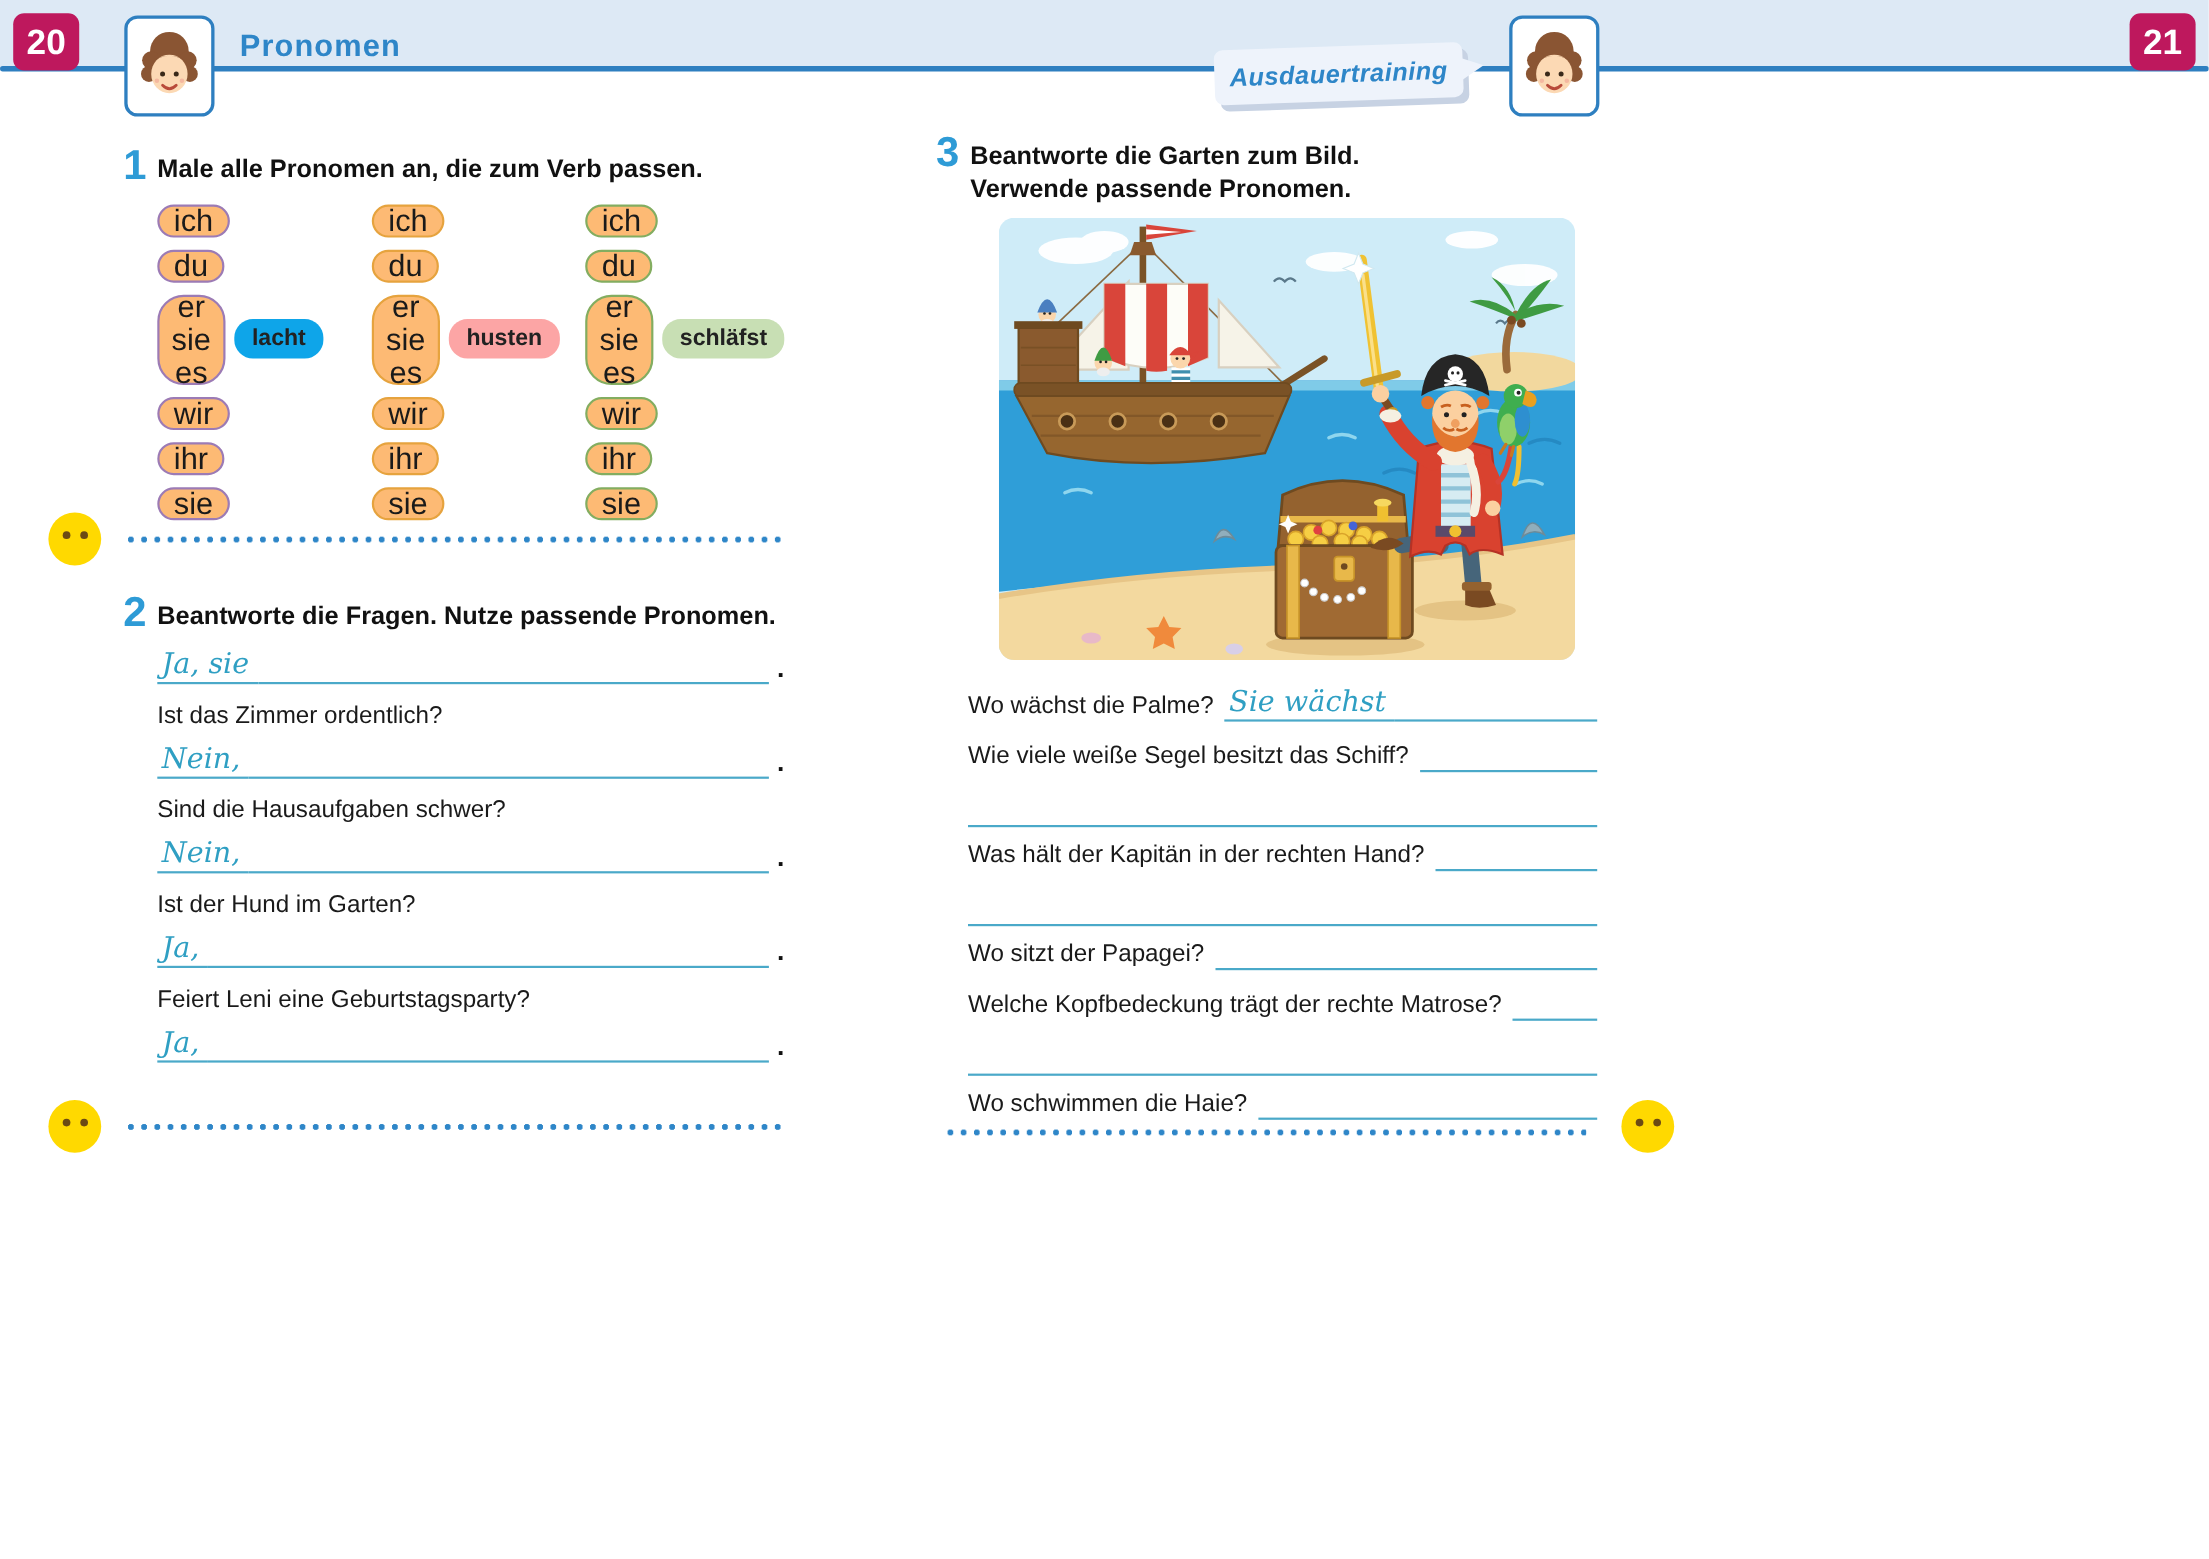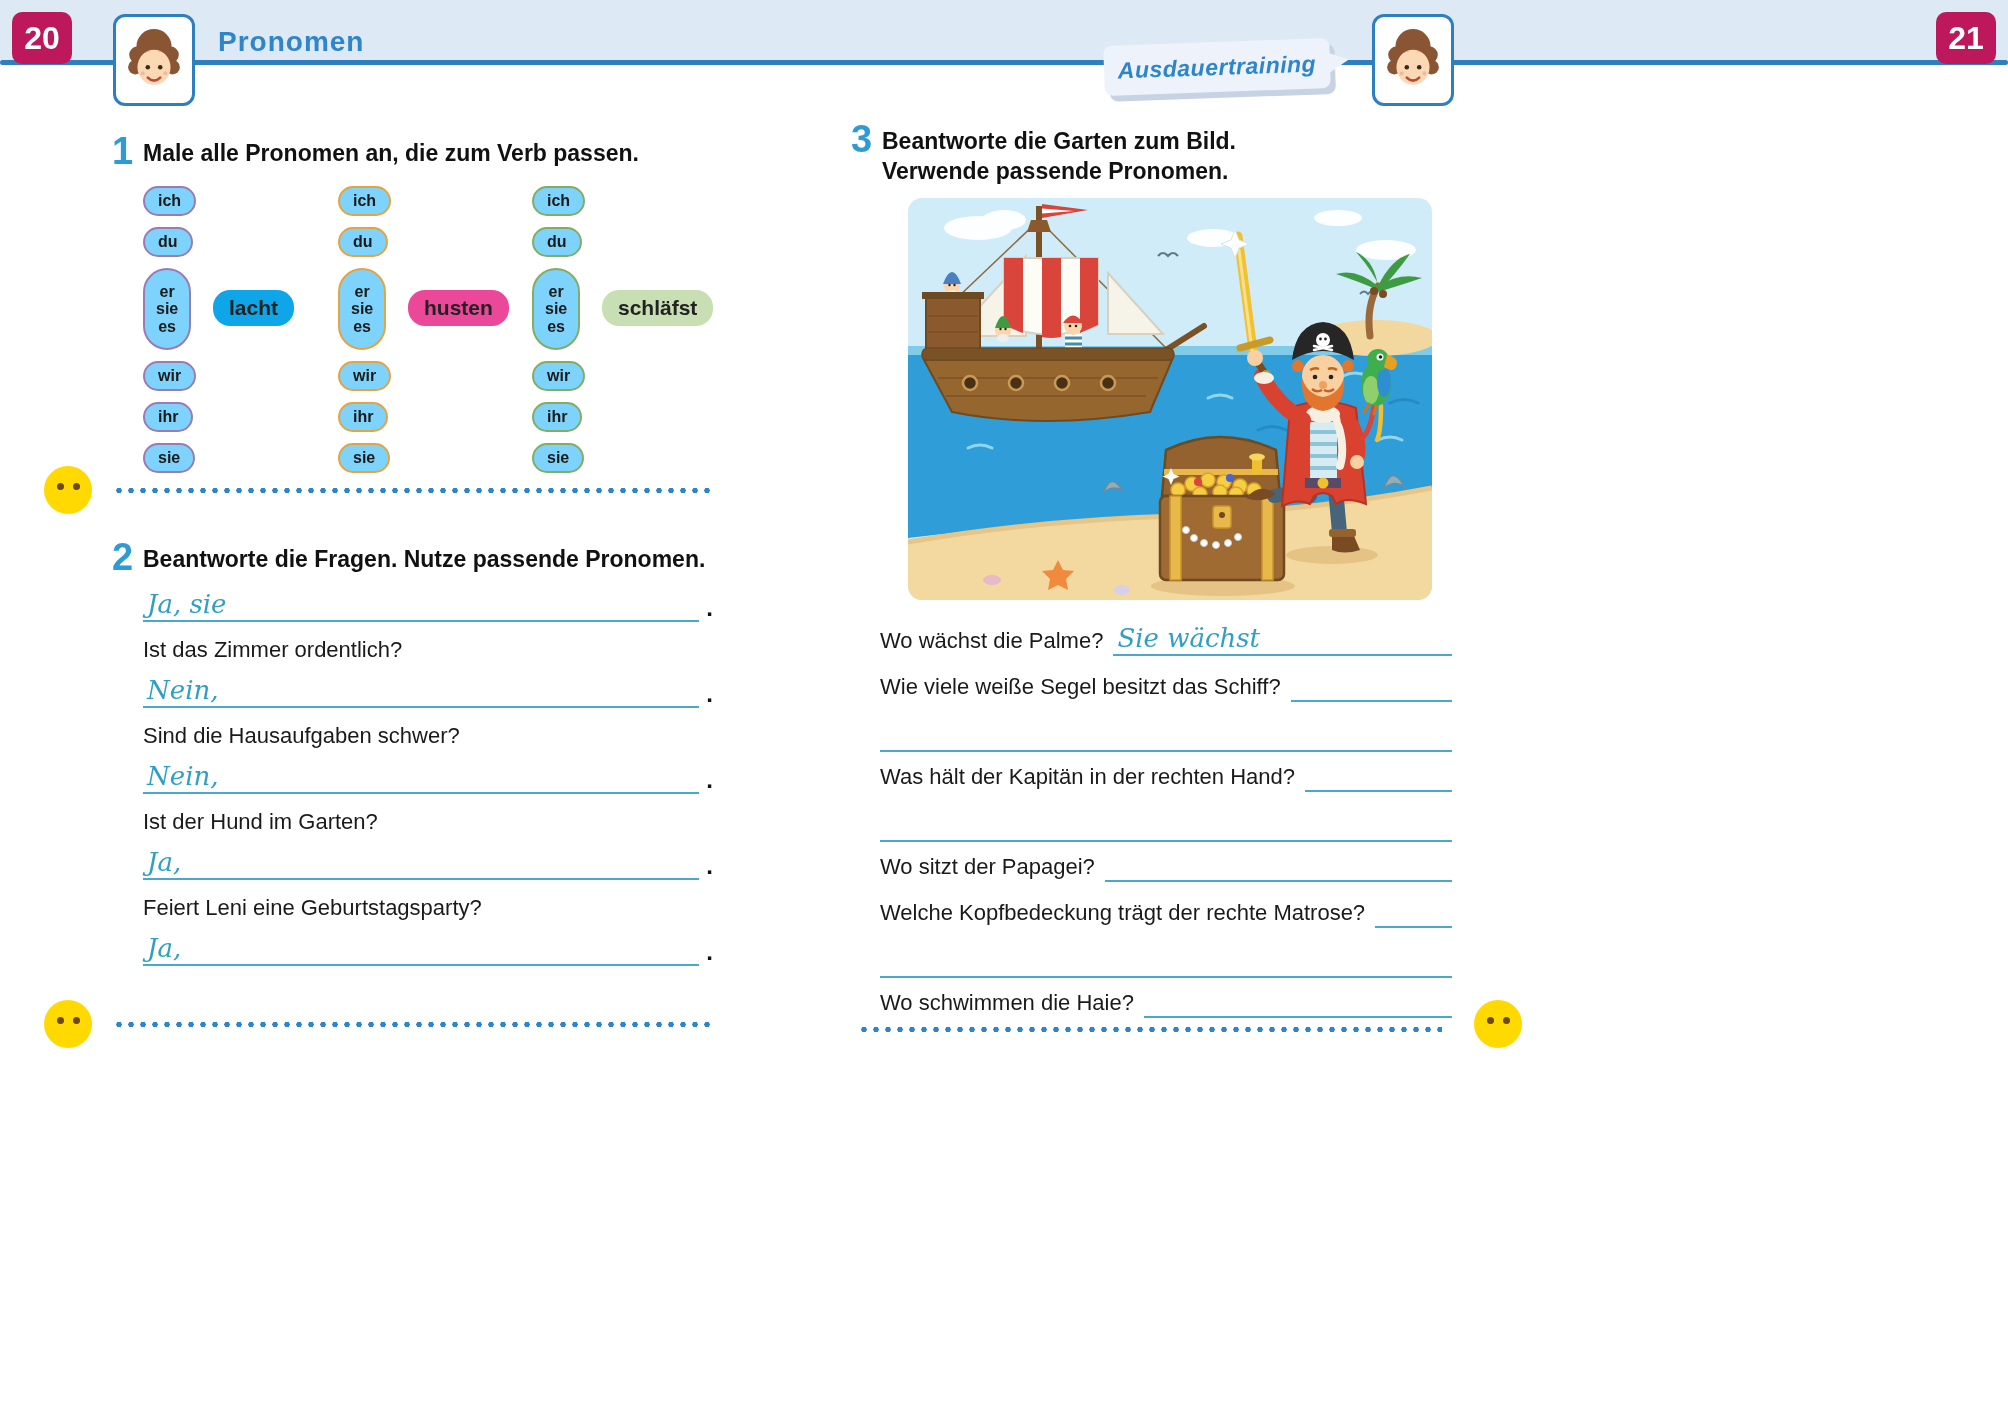--- a/index.html
+++ b/index.html
@@ -21,28 +21,28 @@
 
   
   .exnum{position:absolute;font-size:38px;font-weight:bold;color:#2e9bd6;}
   .instr{position:absolute;font-size:23px;font-weight:bold;color:#111;}
 
   
   .pillzone{position:absolute;left:143px;top:186px;width:580px;height:290px;}
   .pcol{position:absolute;top:0;}
   .pcol-1{left:0;} .pcol-2{left:195px;} .pcol-3{left:389px;}
   .pills{display:flex;flex-direction:column;gap:11px;align-items:flex-start;}
-  .pill{height:30px;padding:0 13px;border-radius:16px;border:2.5px solid #888;display:inline-flex;align-items:center;justify-content:center;font-size:16px;font-weight:bold;background:#7dd3fc;box-sizing:border-box;}
+  .pill{height:30px;padding:0 13px;border-radius:16px;border:2.5px solid #888;display:inline-flex;align-items:center;justify-content:center;font-size:28px;font-weight:normal;background:#fdba74;box-sizing:border-box;}
   .pill-multi{height:82px;flex-direction:column;line-height:1.08;padding:0 11px;border-radius:24px;}
   .pcol-1 .pill{border-color:#9c7bb5;}
   .pcol-2 .pill{border-color:#e6a33e;}
   .pcol-3 .pill{border-color:#83ad60;}
   .verb{position:absolute;left:70px;top:104px;height:36px;padding:0 16px;border-radius:17px;display:inline-flex;align-items:center;font-size:21px;font-weight:bold;color:#222;white-space:nowrap;}
   .verb-1{background:#0ea5e9;}
-  .verb-2{background:#ec4899;}
+  .verb-2{background:#fca5a5;}
   .verb-3{background:#c8dfb4;}
 
   
   .dotline{position:absolute;height:7px;background-image:radial-gradient(circle,#2e86c8 2.5px,rgba(0,0,0,0) 2.9px);background-size:12px 7px;background-repeat:repeat-x;background-position:left center;}
   .smiley{position:absolute;width:48px;height:48px;border-radius:50%;background:#ffd900;}
   .smiley::before,.smiley::after{content:"";position:absolute;top:17px;width:7px;height:7px;border-radius:50%;background:#6b4a14;}
   .smiley::before{left:13px;} .smiley::after{left:29px;}
 
   
   .hand{font-family:"DejaVu Serif",serif;font-style:italic;font-size:26px;color:#2f9fc3;padding:0 8px 1px 4px;border-bottom:2px solid #4aa9c9;white-space:nowrap;}

